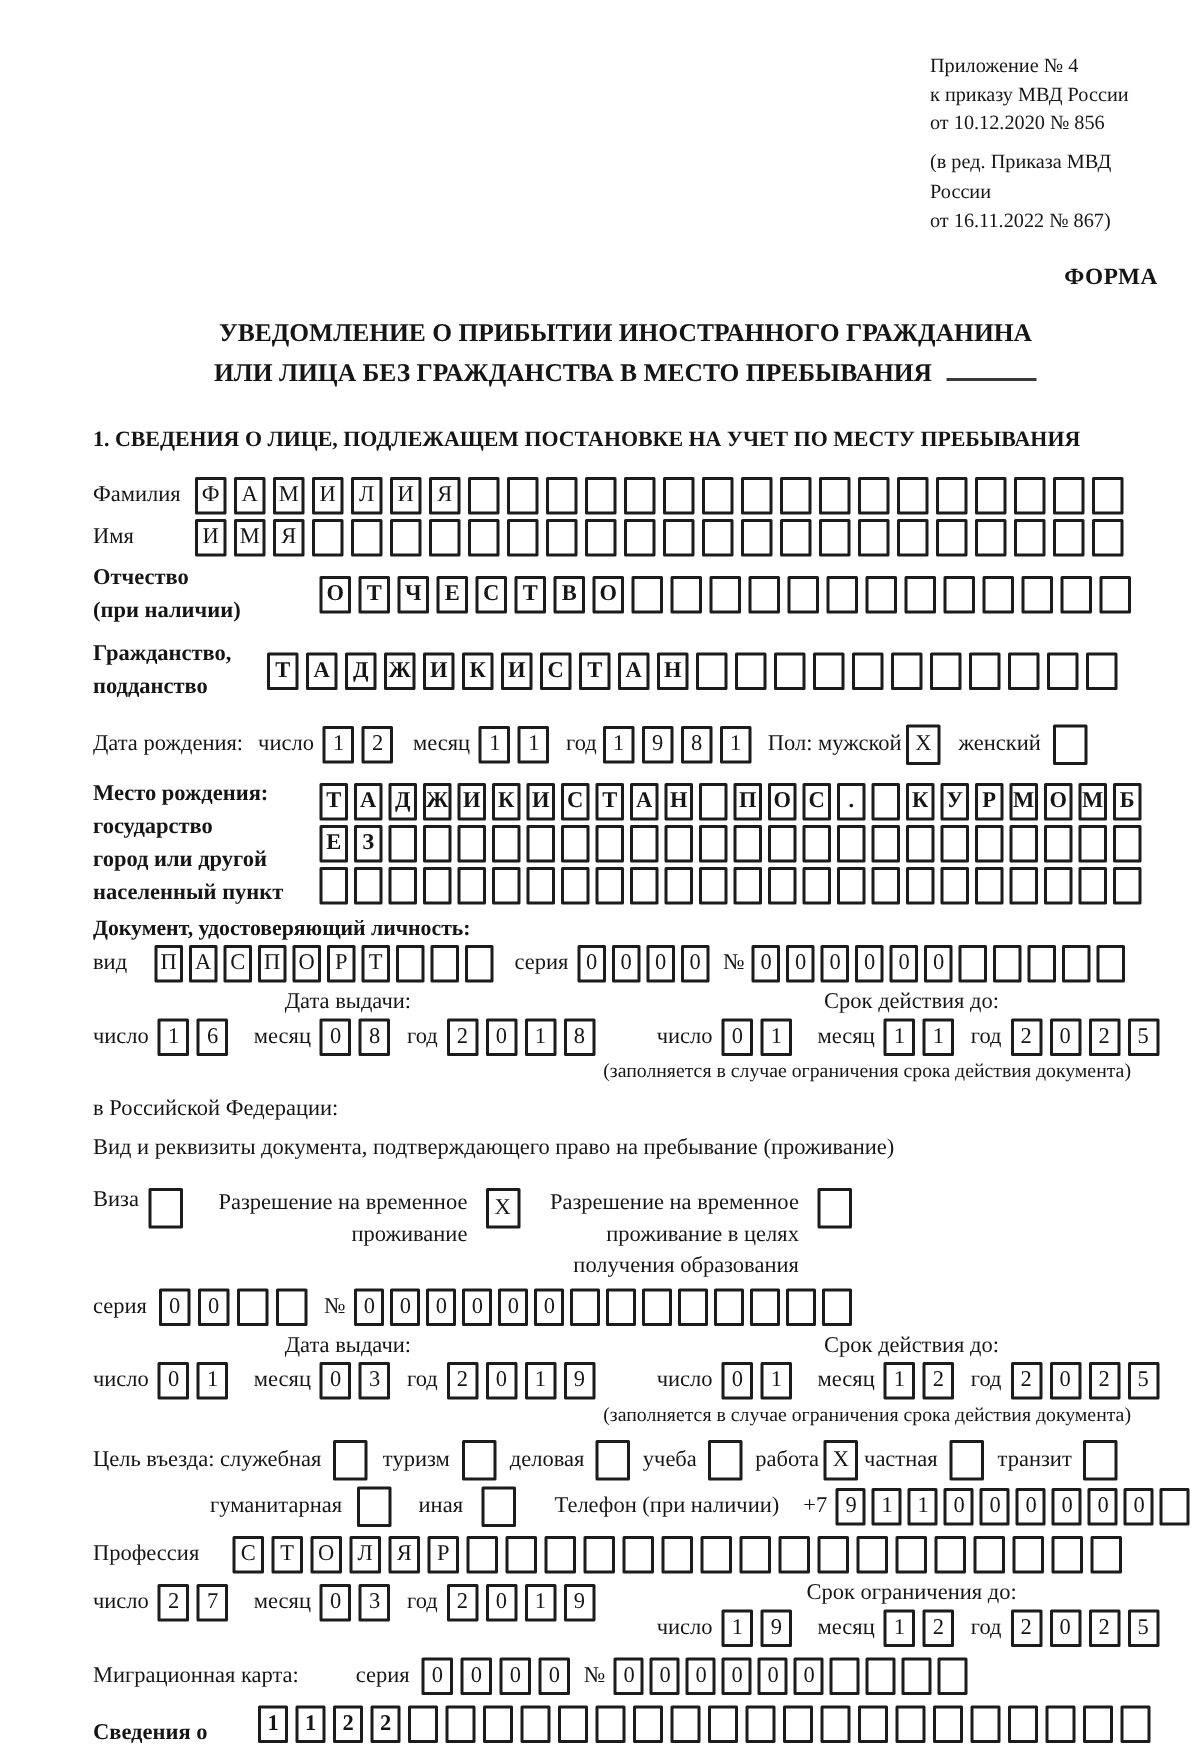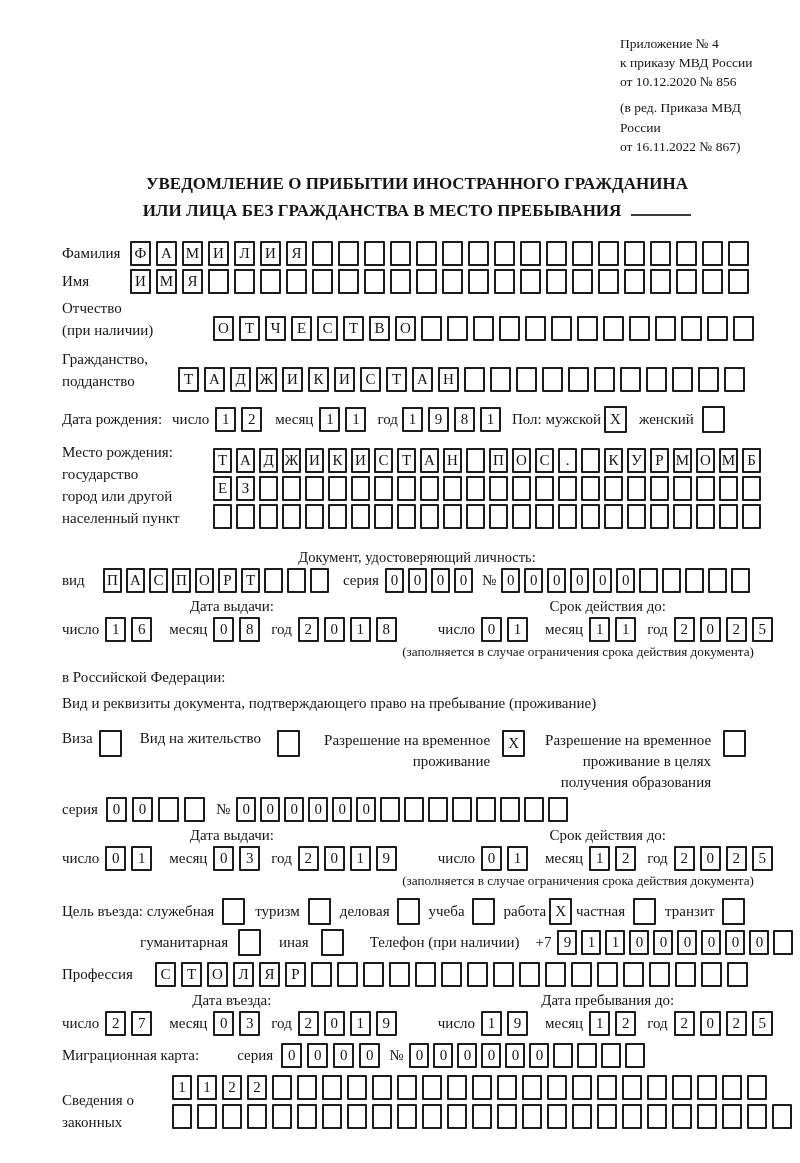--- a/index.html
+++ b/index.html
@@ -12,35 +12,35 @@
   
   .appendix{margin-left:558px;font-size:13.5px;line-height:1.42;}
   .appendix .amend{margin-top:7px;}
   .forma{text-align:right;font-weight:bold;font-size:15.5px;margin-top:20px;letter-spacing:.4px;}
   .title{text-align:center;font-weight:bold;font-size:17px;margin-top:14px;line-height:1.62;}
   .uline{display:inline-block;width:60px;height:14px;border-bottom:2.5px solid #3a3a3a;margin-left:10px;}
   .sec1{font-weight:bold;font-size:14.6px;margin-top:22px;white-space:nowrap;}
 
   
   .row{display:flex;align-items:center;margin-top:3px;white-space:nowrap;}
-  .row.start{align-items:flex-end;}
+  .row.start{align-items:center;font-weight:bold;}
   .lbl{font-size:15px;flex-shrink:0;}
   .lblblock{font-size:15px;line-height:22px;flex-shrink:0;}
   .w68{width:68px;}.w112{width:116px;}.w150{width:151px;}.w92{width:93px;}.w110{width:110px;}.w40{width:41px;}
   .cells{display:flex;flex-shrink:0;}
   .cell{
     box-sizing:border-box;width:21px;height:25px;border:2px solid #1c1c1c;border-radius:1px;
     margin-right:5px;font-size:15px;line-height:21px;text-align:center;flex-shrink:0;background:#fff;
   }
   .cells.sm .cell{width:19px;margin-right:4px;}
   .cells.md .cell{width:20px;margin-right:4px;}
   .cells.rep .cell{width:20px;margin-right:5px;}
   .cells.cb .cell{width:23px;height:27px;line-height:23px;margin-right:0;}
 
-  .dochead{font-weight:normal;font-size:14.5px;text-align:center;margin-top:20px;}
+  .dochead{font-weight:bold;font-size:14.5px;text-align:left;margin-top:5px;}
 
   .dates{display:flex;margin-top:5px;}
   .dhead{font-size:15px;text-align:center;}
   .dfields{display:flex;align-items:center;margin-top:2px;white-space:nowrap;}
   .dfields .lbl{margin-right:6px;}
   .note-right{font-size:13.2px;text-align:right;margin-top:2px;margin-right:18px;}
 
   .plaintext{font-size:15px;margin-top:9px;}
   .permits{display:flex;align-items:flex-start;margin-top:18px;white-space:nowrap;}
   .pitem{display:flex;align-items:flex-start;}
@@ -54,28 +54,30 @@
   <div class="appendix">
     <div>Приложение № 4</div>
     <div>к приказу МВД России</div>
     <div>от 10.12.2020 № 856</div>
     <div class="amend">
       <div>(в ред. Приказа МВД России</div>
       <div>от 16.11.2022 № 867)</div>
     </div>
   </div>
 
+  <div class="forma">ФОРМА</div>
 
   <div class="title">
     <div>УВЕДОМЛЕНИЕ О ПРИБЫТИИ ИНОСТРАННОГО ГРАЖДАНИНА</div>
     <div>
       <span>ИЛИ ЛИЦА БЕЗ ГРАЖДАНСТВА В МЕСТО ПРЕБЫВАНИЯ</span><span class="uline"></span>
     </div>
   </div>
 
+  <div class="sec1">1. СВЕДЕНИЯ О ЛИЦЕ, ПОДЛЕЖАЩЕМ ПОСТАНОВКЕ НА УЧЕТ ПО МЕСТУ ПРЕБЫВАНИЯ</div>
 
   <div class="row" style="margin-top:16px">
     <span class="lbl w68">Фамилия</span>
     <span class="cells">
         <span class="cell">Ф</span>
         <span class="cell">А</span>
         <span class="cell">М</span>
         <span class="cell">И</span>
         <span class="cell">Л</span>
         <span class="cell">И</span>
@@ -399,26 +401,20 @@
   <div class="plaintext">в Российской Федерации:</div>
   <div class="plaintext">Вид и реквизиты документа, подтверждающего право на пребывание (проживание)</div>
 
   <div class="permits">
     <div class="pitem">
       <span class="lbl">Виза</span>
       <span class="cells cb" style="margin-left:6px">
           <span class="cell"></span>
         </span>
     </div>
-    <div class="pitem" style="margin-left:18px">
-      <span class="lbl">Вид на жительство</span>
-      <span class="cells cb" style="margin-left:16px">
-          <span class="cell"></span>
-        </span>
-    </div>
     <div class="pitem" style="margin-left:24px">
       <span class="plab">
         <div>Разрешение на временное</div>
         <div>проживание</div>
       </span>
       <span class="cells cb" style="margin-left:12px">
           <span class="cell">X</span>
         </span>
     </div>
     <div class="pitem" style="margin-left:20px">
@@ -588,21 +584,20 @@
         <span class="cell"></span>
         <span class="cell"></span>
         <span class="cell"></span>
         <span class="cell"></span>
         <span class="cell"></span>
       </span>
   </div>
 
   <div class="dates">
     <div style="flex:0 0 47%">
-      <div class="dhead">Дата въезда:</div>
       <div class="dfields">
         <span class="lbl">число</span>
         <span class="cells">
             <span class="cell">2</span>
             <span class="cell">7</span>
           </span>
         <span class="lbl" style="margin-left:12px">месяц</span>
         <span class="cells">
             <span class="cell">0</span>
             <span class="cell">3</span>
@@ -610,21 +605,21 @@
         <span class="lbl" style="margin-left:6px">год</span>
         <span class="cells">
             <span class="cell">2</span>
             <span class="cell">0</span>
             <span class="cell">1</span>
             <span class="cell">9</span>
           </span>
       </div>
     </div>
     <div style="flex:1;padding-left:36px">
-      <div class="dhead">Дата пребывания до:</div>
+      <div class="dhead">Срок ограничения до:</div>
       <div class="dfields">
         <span class="lbl">число</span>
         <span class="cells">
             <span class="cell">1</span>
             <span class="cell">9</span>
           </span>
         <span class="lbl" style="margin-left:12px">месяц</span>
         <span class="cells">
             <span class="cell">1</span>
             <span class="cell">2</span>

